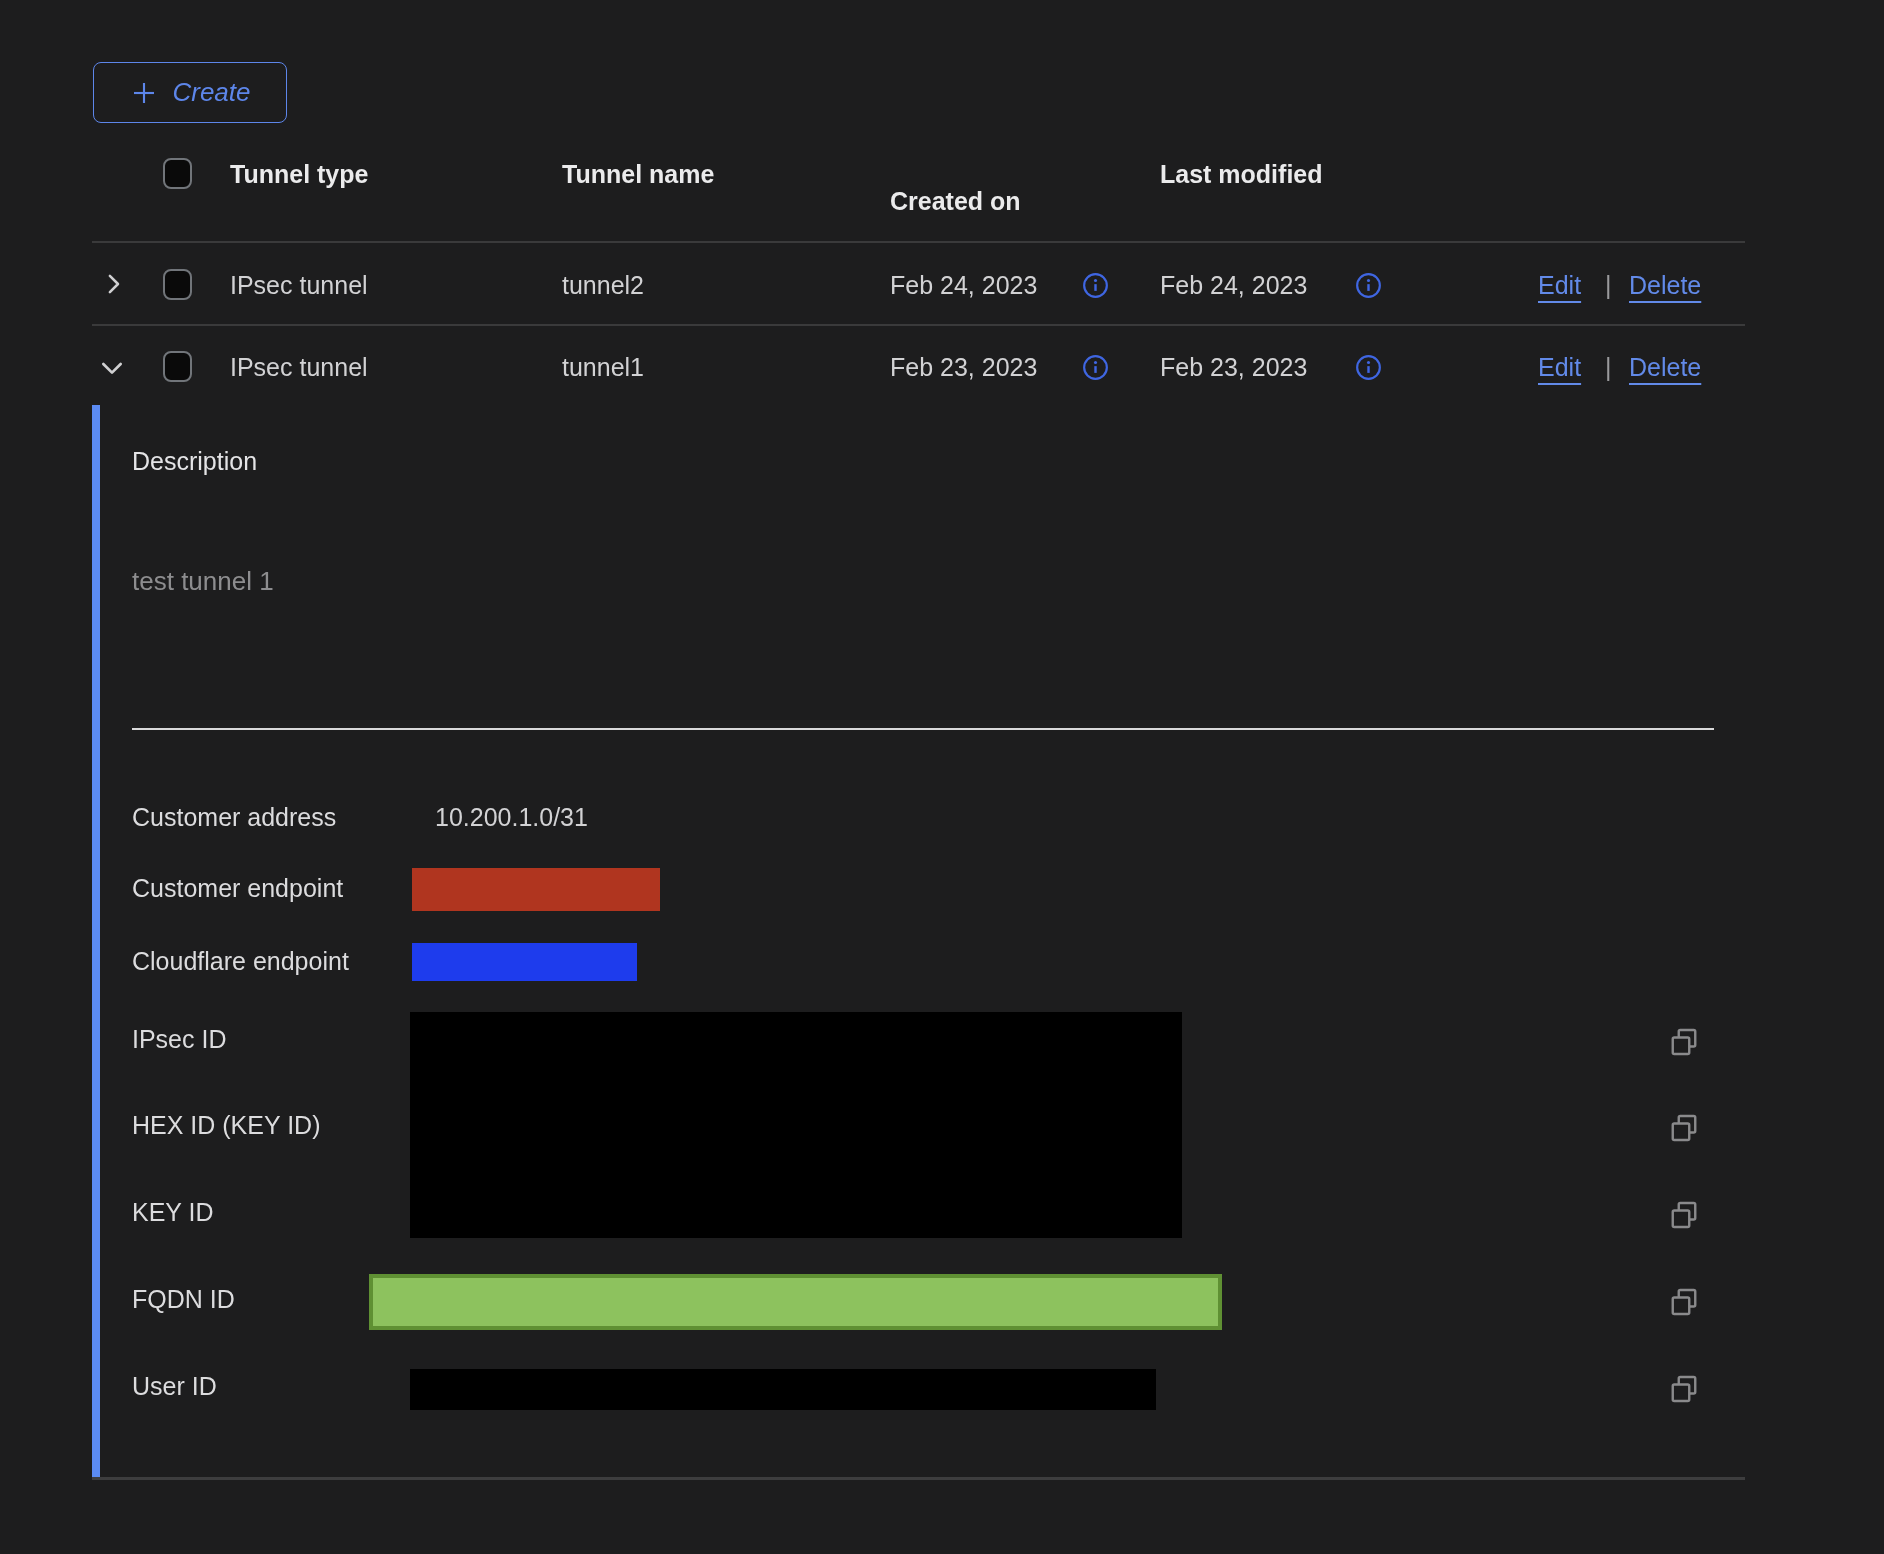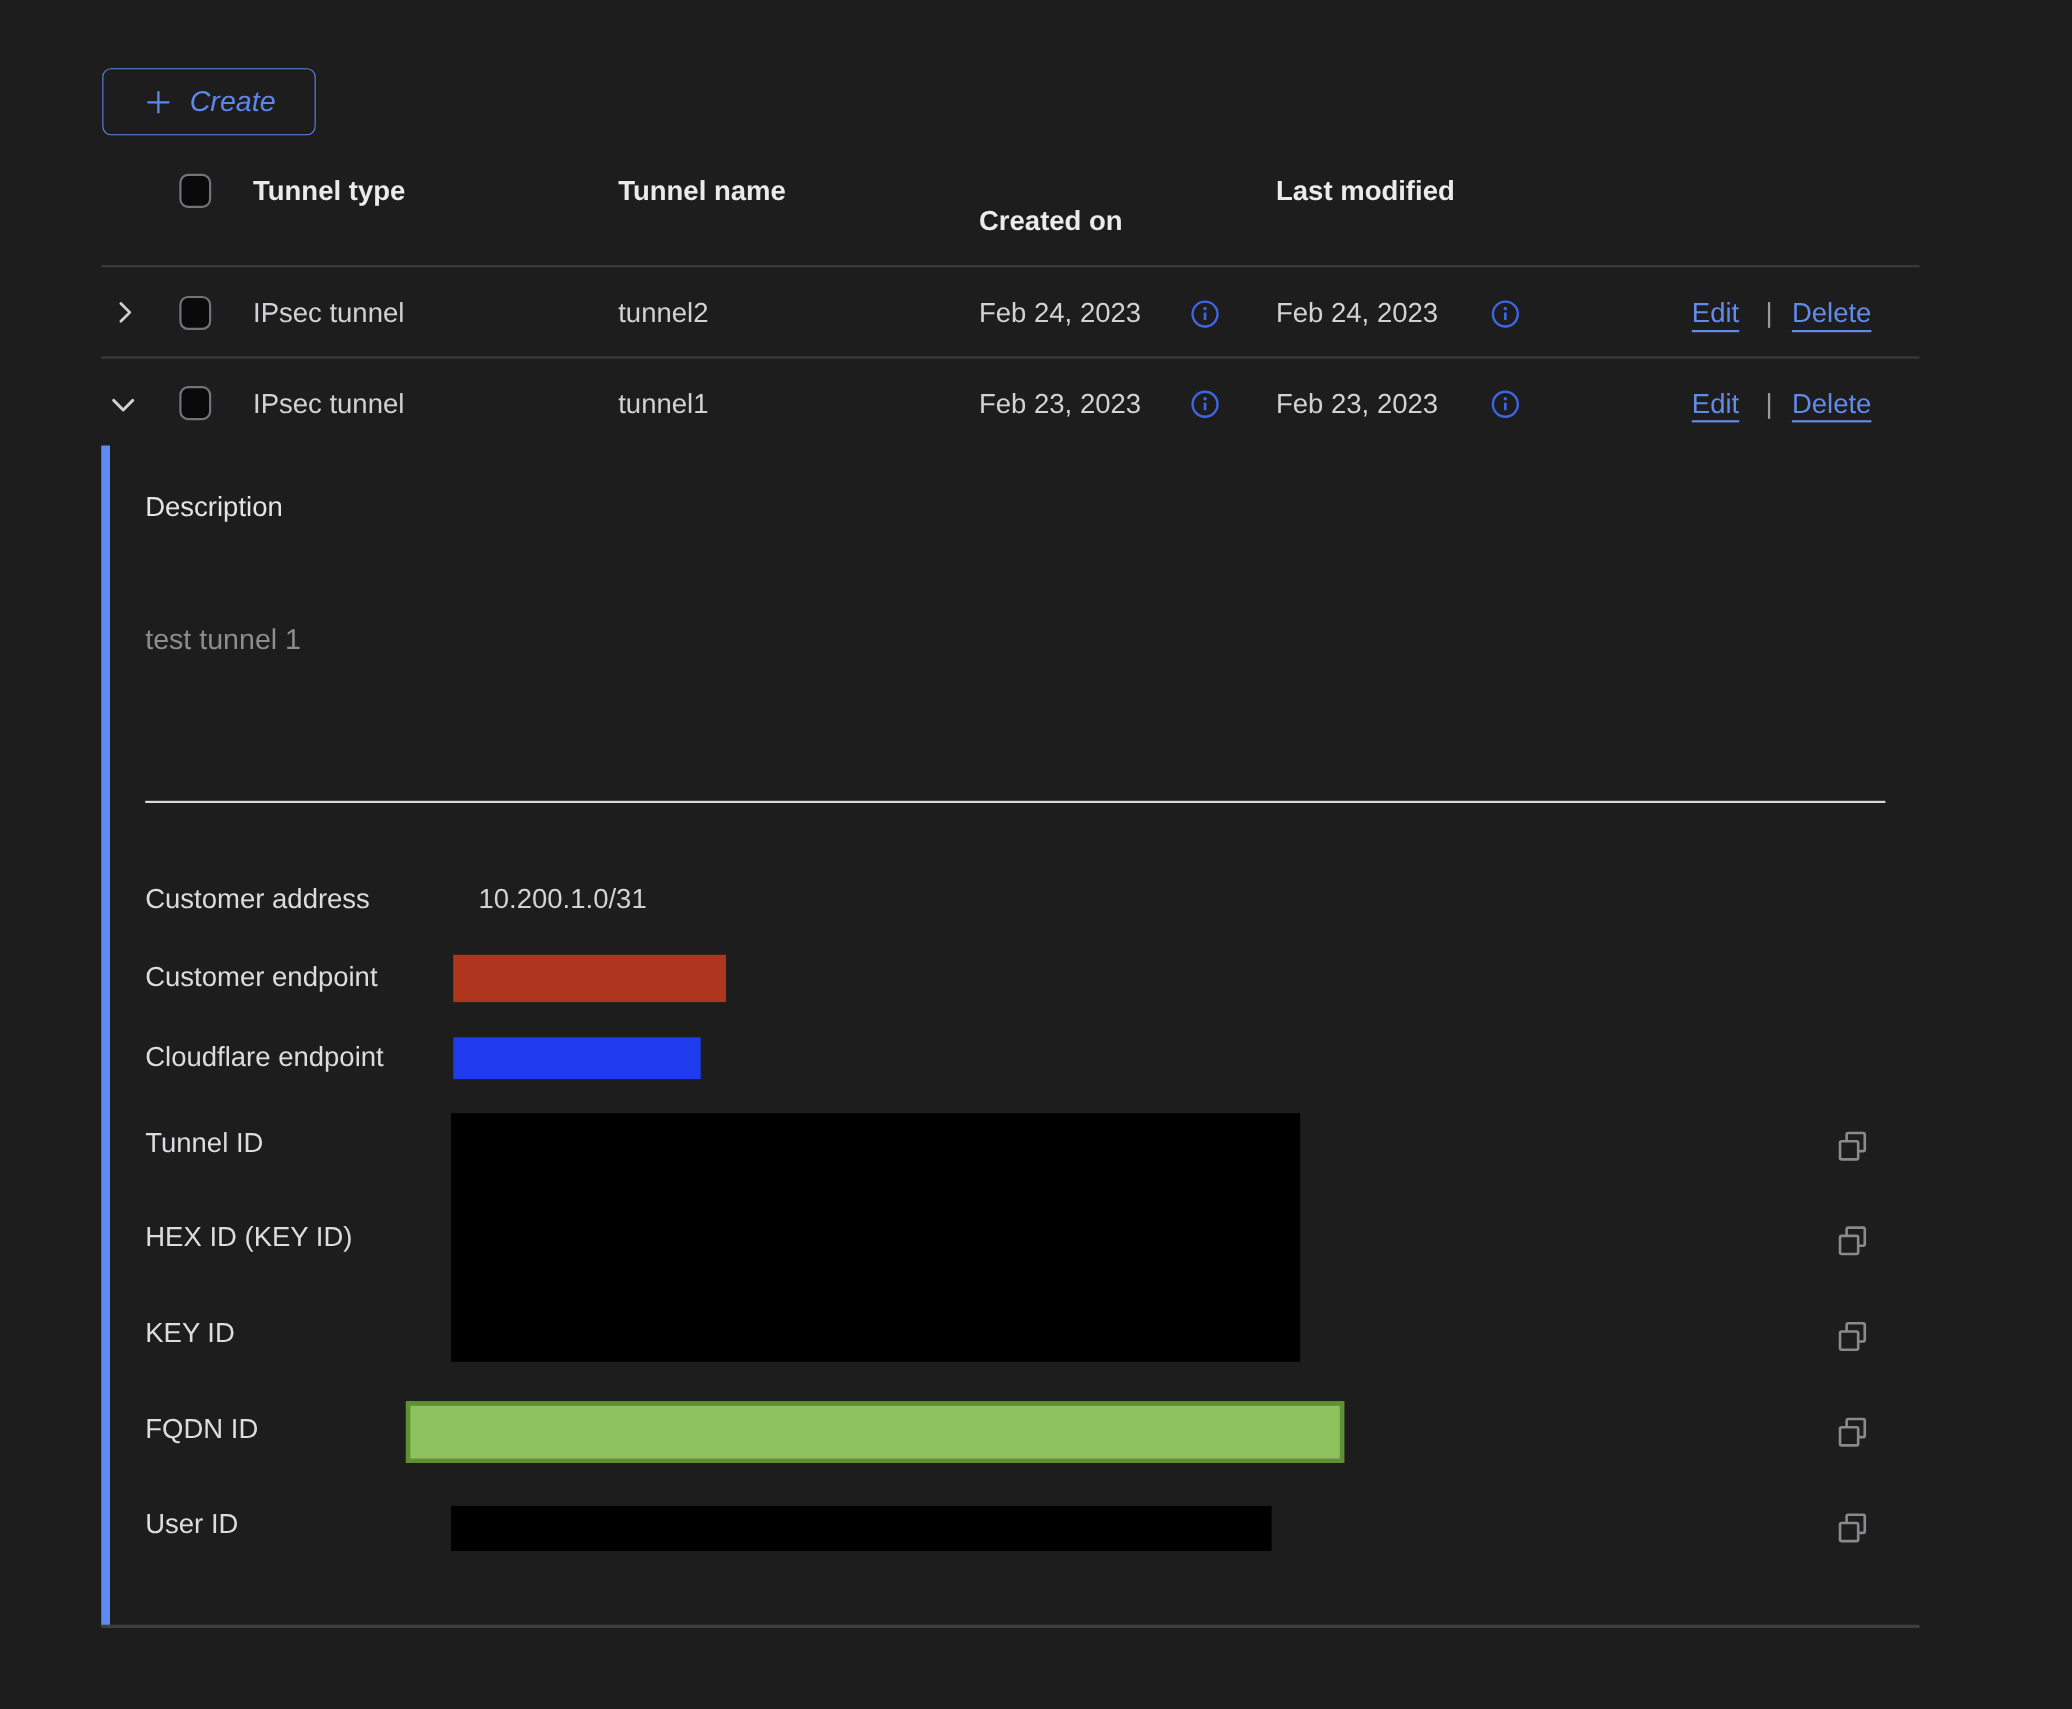--- a/index.html
+++ b/index.html
@@ -150,21 +150,21 @@
 
   <span class="abs detail-label" style="left:132px;top:803px;">Customer address</span>
   <span class="abs detail-value" style="left:435px;top:803px;">10.200.1.0/31</span>
 
   <span class="abs detail-label" style="left:132px;top:874px;">Customer endpoint</span>
   <div class="abs redact redact-red"></div>
 
   <span class="abs detail-label" style="left:132px;top:947px;">Cloudflare endpoint</span>
   <div class="abs redact redact-blue"></div>
 
-  <span class="abs detail-label" style="left:132px;top:1025px;">Tunnel ID</span>
+  <span class="abs detail-label" style="left:132px;top:1025px;">IPsec ID</span>
   <span class="abs detail-label" style="left:132px;top:1111px;">HEX ID (KEY ID)</span>
   <span class="abs detail-label" style="left:132px;top:1198px;">KEY ID</span>
   <div class="abs redact redact-black-group"></div>
 
   <span class="abs detail-label" style="left:132px;top:1285px;">FQDN ID</span>
   <div class="abs redact redact-green"></div>
 
   <span class="abs detail-label" style="left:132px;top:1372px;">User ID</span>
   <div class="abs redact redact-black"></div>
 

